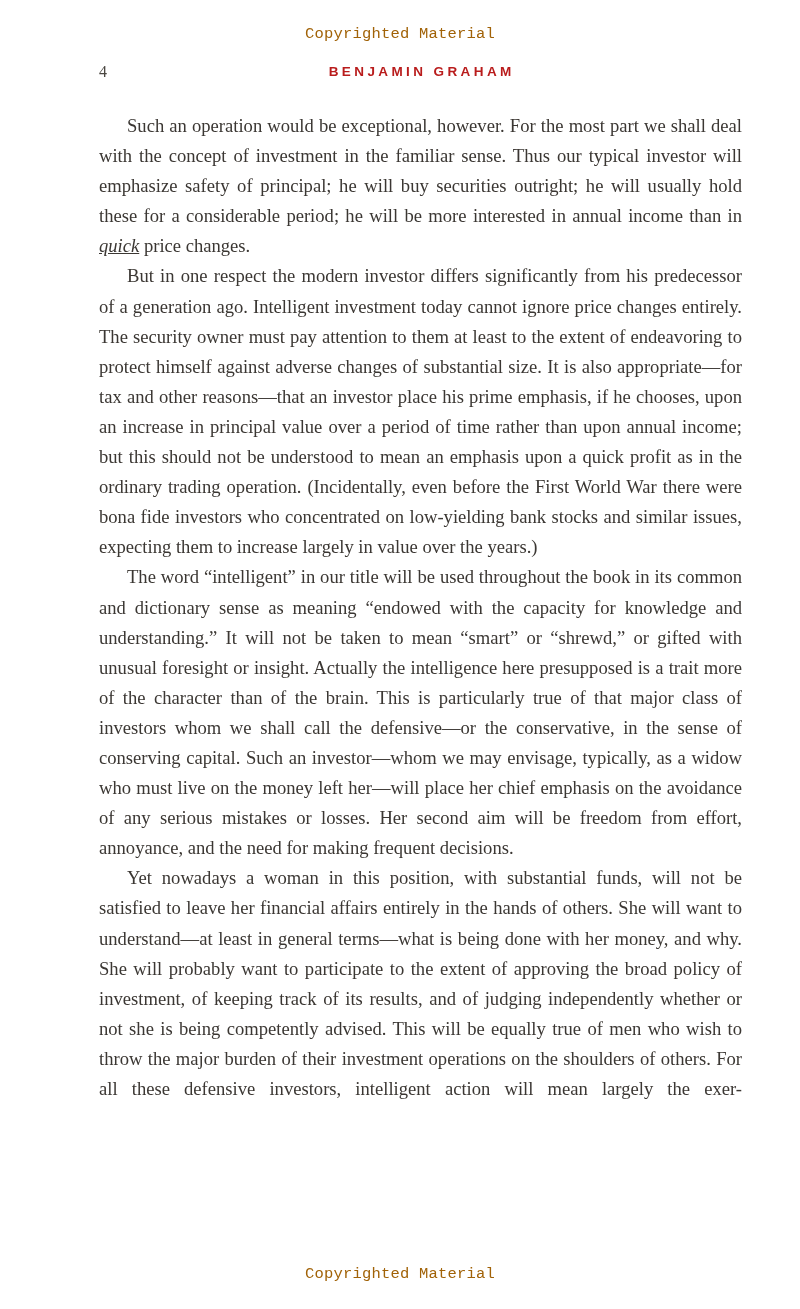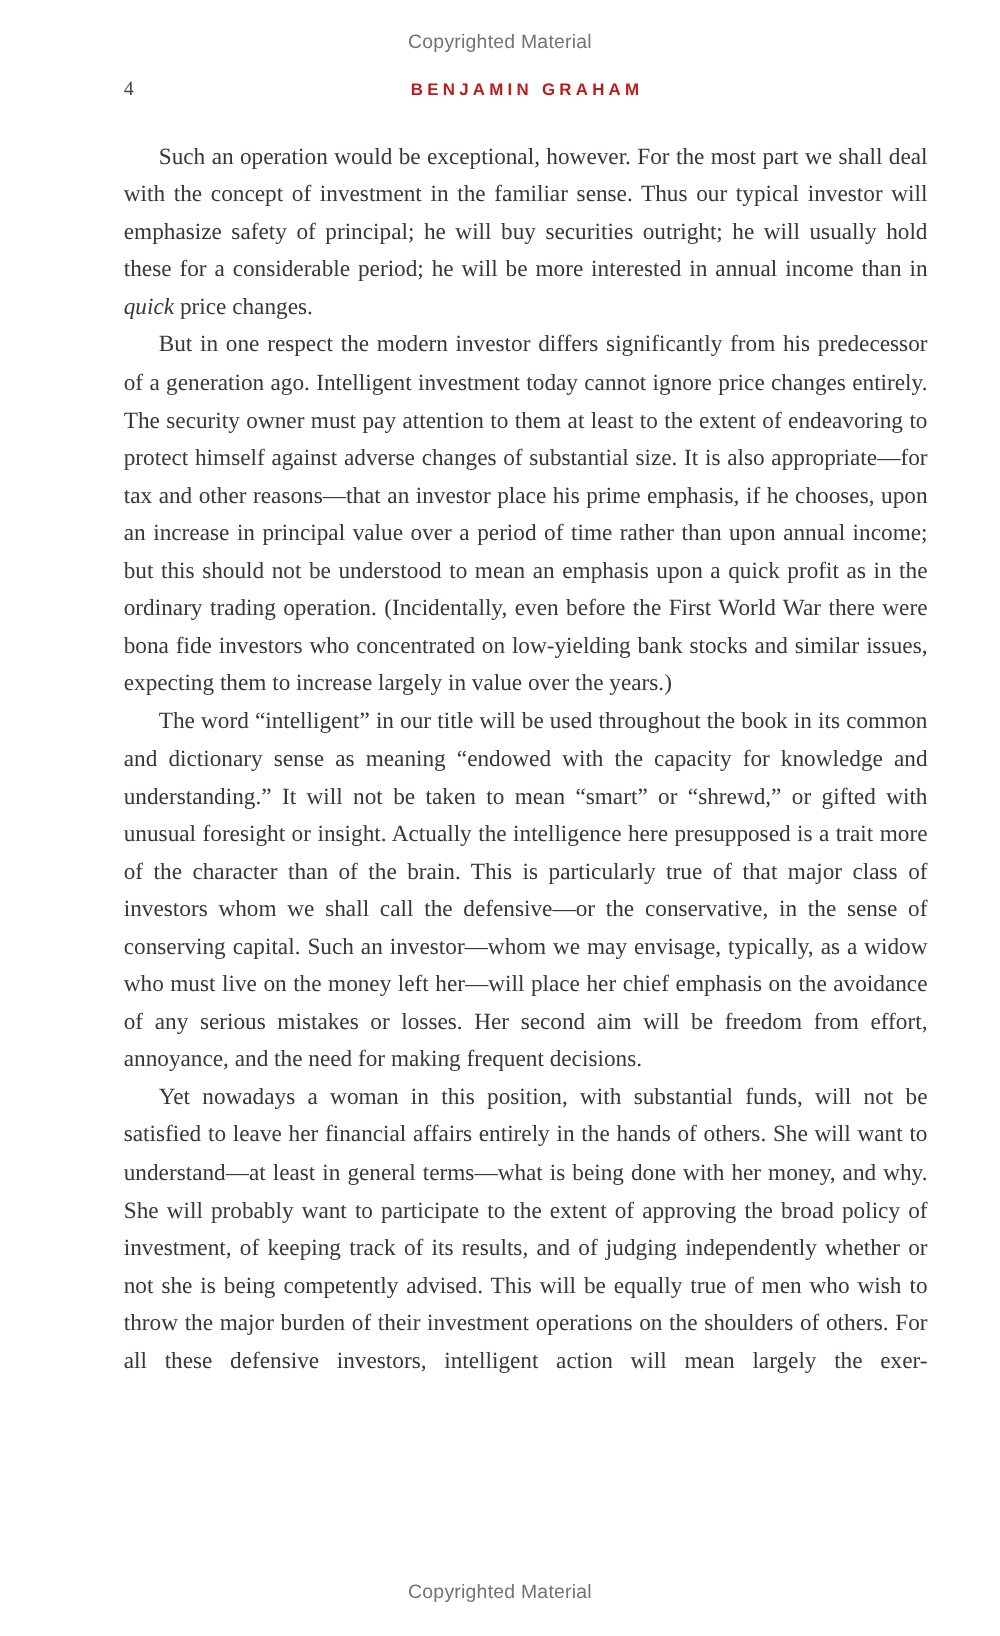--- a/index.html
+++ b/index.html
@@ -15,23 +15,23 @@
     overflow: hidden;
     font-family: "Liberation Serif", "DejaVu Serif", serif;
   }
 
   
   .watermark {
     position: absolute;
     left: 0;
     width: 800px;
     text-align: center;
-    font-family: Liberation Sans, sans-serif;
+    font-family: Liberation Mono, monospace;
     font-size: 15.5px;
-    color: #737373;
+    color: #a16207;
     letter-spacing: 0.2px;
     white-space: nowrap;
   }
   .watermark-top { top: 25px; }
   .watermark-bottom { top: 1265px; }
 
   
   .running-head {
     position: absolute;
     top: 62px;
@@ -89,21 +89,21 @@
   .body-text p:last-child::after {
     content: "";
     display: inline-block;
     width: 100%;
   }
   .body-text p.justify-all::after {
     content: "";
     display: inline-block;
     width: 100%;
   }
-  em { font-style: italic; }
+  em { font-style: italic; text-decoration: underline; }
 </style>
 </head>
 <body>
 
 <div class="page">
 
   <div class="watermark watermark-top">Copyrighted Material</div>
 
   <div class="running-head">
     <span class="folio">4</span>

